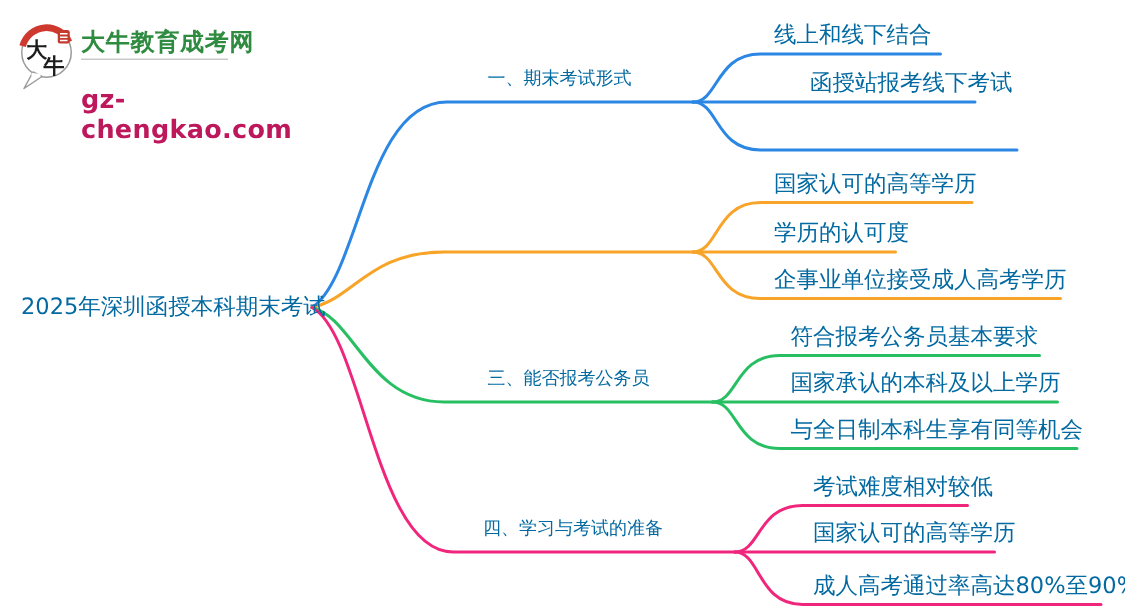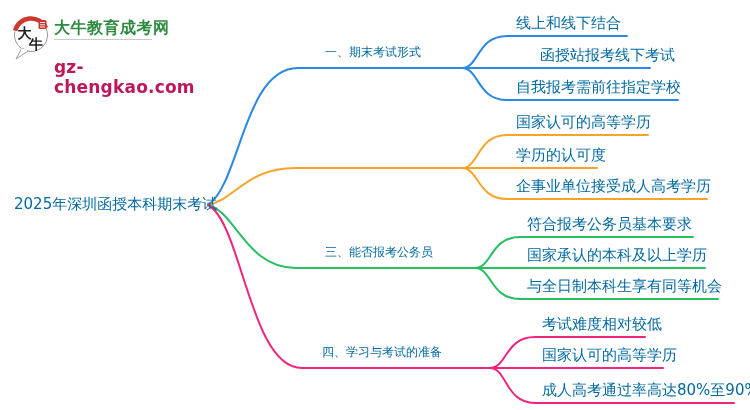--- a/index.html
+++ b/index.html
@@ -65,21 +65,20 @@
       <path d="M490,368 L663,368"></path>
       <path d="M490,368 C507,368 505,403 535,403 L734,403"></path>
     </g>
   </svg>
 
   <div class="txt root-label">2025年深圳函授本科期末考试</div>
 
   <div class="txt branch-label" style="left:325px;top:45px">一、期末考试形式</div>
   <div class="txt leaf-label" style="left:516px;top:14px">线上和线下结合</div>
   <div class="txt leaf-label" style="left:540px;top:46px">函授站报考线下考试</div>
-  <div class="txt leaf-label" style="left:516px;top:78px">自我报考需前往指定学校</div>
 
   <div class="txt leaf-label" style="left:516px;top:113px">国家认可的高等学历</div>
   <div class="txt leaf-label" style="left:516px;top:146px">学历的认可度</div>
   <div class="txt leaf-label" style="left:516px;top:177px">企事业单位接受成人高考学历</div>
 
   <div class="txt branch-label" style="left:325px;top:245px">三、能否报考公务员</div>
   <div class="txt leaf-label" style="left:527px;top:246px">国家承认的本科及以上学历</div>
   <div class="txt leaf-label" style="left:527px;top:215px">符合报考公务员基本要求</div>
   <div class="txt leaf-label" style="left:527px;top:277px">与全日制本科生享有同等机会</div>
 

